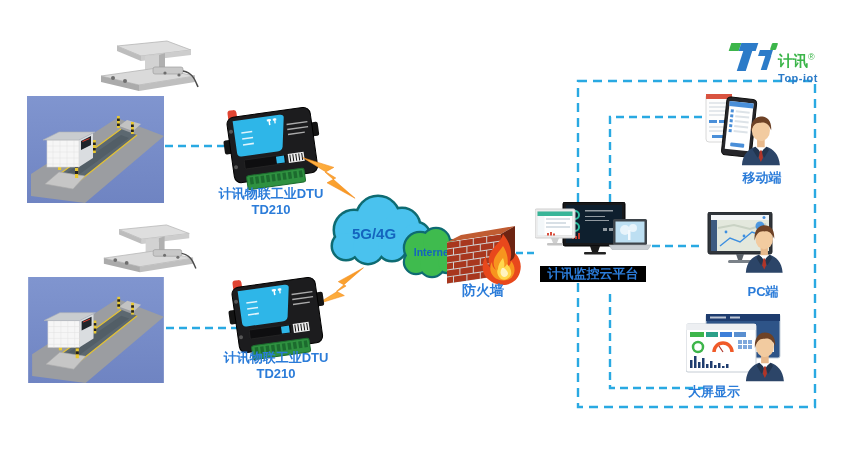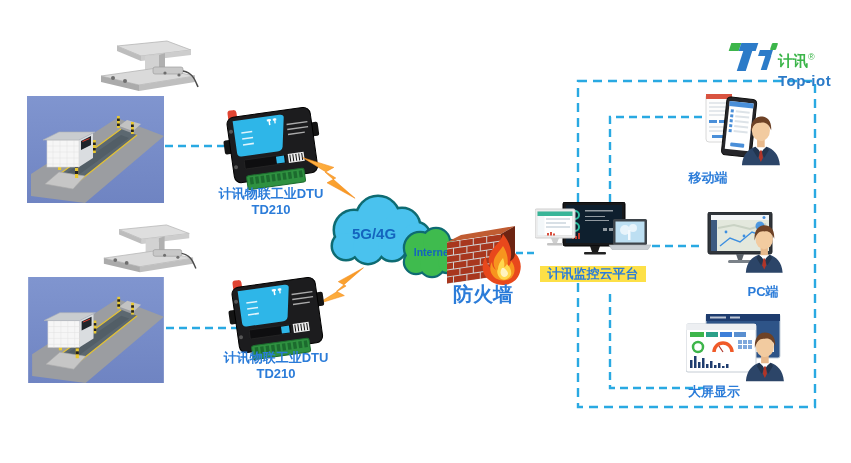--- a/index.html
+++ b/index.html
@@ -2,39 +2,39 @@
 <html><head>
 <meta charset="utf-8">
 <style>
   html,body{margin:0;padding:0;background:#fff;}
   .canvas{position:relative;width:851px;height:463px;background:#fff;overflow:hidden;
           font-family:"Liberation Sans","DejaVu Sans",sans-serif;}
   .overlay{position:absolute;left:0;top:0;z-index:1;}
   .grp{position:absolute;z-index:2;}
   .lbl{position:absolute;z-index:3;text-align:center;font-weight:bold;color:#2B7CD9;line-height:1.25;}
   .lbl-dtu{font-size:13px;width:112px;}
-  .lbl-fw{font-size:20px;width:80px;}
-  .lbl-platform{font-size:13px;width:106px;background:#fde047;}
+  .lbl-fw{font-size:14px;width:80px;}
+  .lbl-platform{font-size:13px;width:106px;background:#000000;}
   .lbl-client{font-size:13px;width:72px;}
   .monitors-bg{background:#fff;}
   .dtu-rot{transform:rotate(-8deg);}
   .flipY{transform:scaleY(-1);}
   svg text{font-family:"Liberation Sans","DejaVu Sans",sans-serif;}
   
   .logo{position:absolute;left:730px;top:40px;width:96px;height:42px;z-index:3;}
   .logo .bar-g{position:absolute;left:0;top:3px;width:10px;height:8px;background:#3CB54A;transform:skewX(-18deg);}
   .logo .bar-b{position:absolute;left:10px;top:3px;width:17px;height:8px;background:#2C7BC8;transform:skewX(-18deg);}
   .logo .stem1{position:absolute;left:10px;top:11px;width:9px;height:20px;background:#2C7BC8;transform:skewX(-18deg);}
   .logo .bar2{position:absolute;left:29px;top:10px;width:13px;height:6px;background:#2C7BC8;transform:skewX(-18deg);}
   .logo .stem2{position:absolute;left:33px;top:16px;width:6px;height:14px;background:#2C7BC8;transform:skewX(-18deg);}
   .logo .dot2{position:absolute;left:41px;top:3px;width:6px;height:7px;background:#3CB54A;transform:skewX(-18deg);border-radius:1px;}
   .logo .txt{position:absolute;left:48px;top:12px;white-space:nowrap;}
   .logo .cn{color:#3CB54A;font-size:15px;font-weight:bold;}
   .logo .reg{color:#3CB54A;font-size:9px;vertical-align:top;}
-  .logo .en{color:#2C7BC8;font-size:15px;font-weight:bold;letter-spacing:.5px;margin-top:1px;}
+  .logo .en{color:#2C7BC8;font-size:11px;font-weight:bold;letter-spacing:.5px;margin-top:1px;}
 </style>
 </head>
 <body>
 
 <div class="canvas">
 
   <svg width="0" height="0" style="position:absolute">
     <defs>
       <g id="sym-avatar">
         <path d="M2,54 C3,42 9,37 16,34.5 L22,40 L28,34.5 C35,37 41,42 42,54 Z" fill="#2C4568"></path>
@@ -514,21 +514,21 @@
           <rect x="30" y="26.5" width="14" height="2" fill="#DDE3E8"></rect>
         <rect x="25" y="31" width="3" height="3" fill="#4A8FD9"></rect>
           <rect x="30" y="31.5" width="14" height="2" fill="#DDE3E8"></rect>
         <rect x="25" y="36" width="3" height="3" fill="#4A8FD9"></rect>
           <rect x="30" y="36.5" width="14" height="2" fill="#DDE3E8"></rect>
       </g>
       <rect x="28" y="49" width="14" height="4" rx="1" fill="#4A8FD9"></rect>
     </g>
     <use href="#sym-avatar" transform="translate(36,20) scale(0.95)"></use>
   </svg>
-  <div class="lbl lbl-client" style="left:672px;top:170px">移动端</div>
+  <div class="lbl lbl-client" style="left:726px;top:170px">移动端</div>
 
   <svg class="grp" style="left:700px;top:212px" width="88" height="62" viewBox="0 0 88 62">
     <g>
       <rect x="8" y="0" width="64" height="42" rx="2" fill="#30353B" stroke="#22262B"></rect>
       <rect x="11" y="3" width="58" height="36" fill="#FFF"></rect>
       <rect x="11" y="3" width="58" height="5" fill="#F4F6F8"></rect>
       <circle cx="64" cy="5.5" r="1.5" fill="#4A8FD9"></circle>
       <rect x="11" y="8" width="6" height="31" fill="#3D5A80"></rect>
       <rect x="17" y="8" width="52" height="31" fill="#E3E8DD"></rect>
       <path d="M20,34 L30,26 L40,30 L52,20 L66,25" stroke="#3D8FE0" stroke-width="1.4" fill="none"></path>

